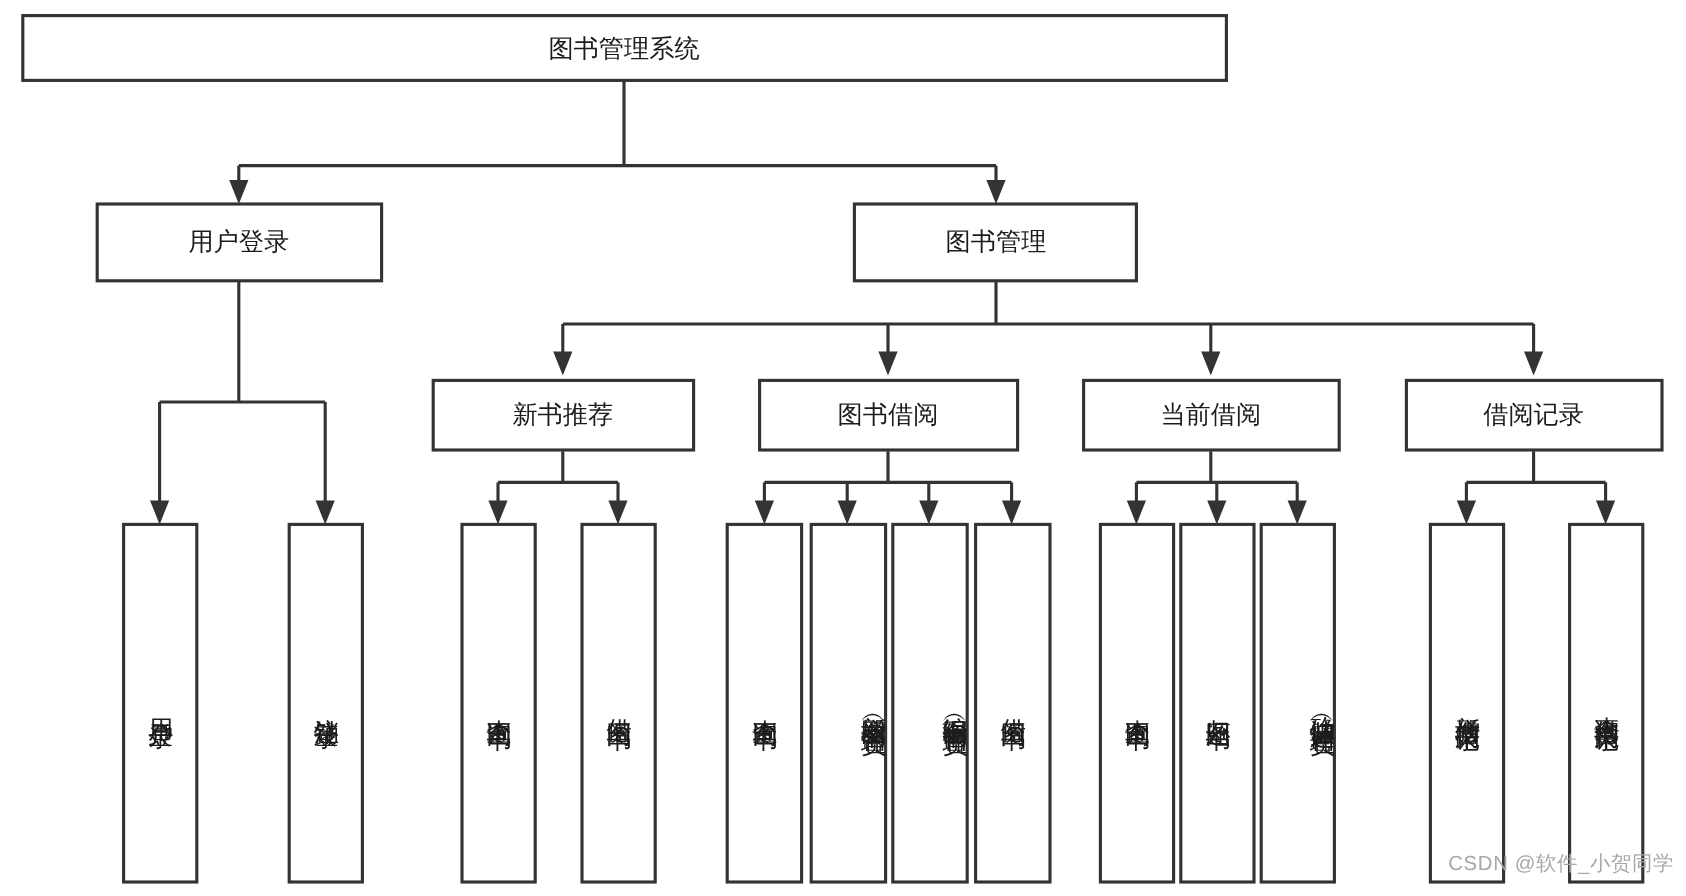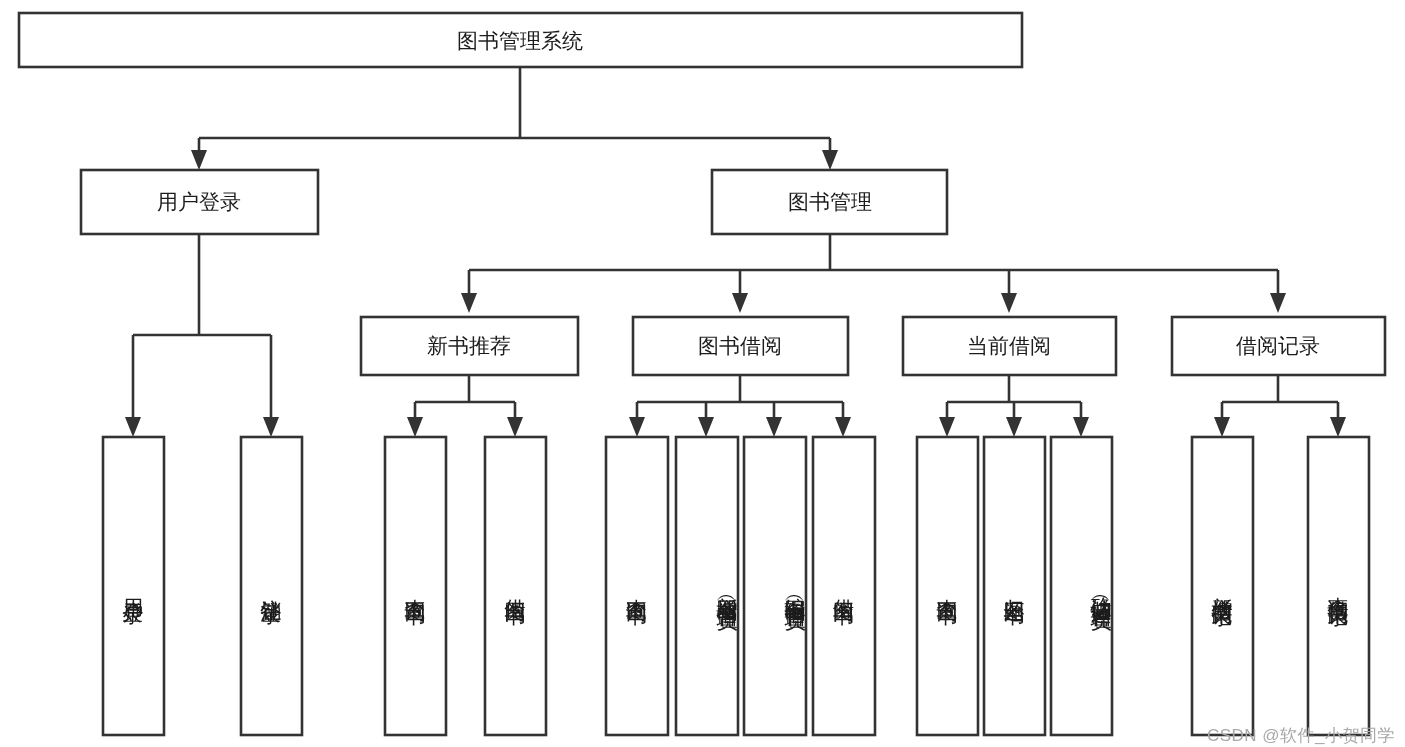--- a/index.html
+++ b/index.html
@@ -64,21 +64,21 @@
     align-items: flex-start;
     justify-content: center;
     pointer-events: none;
   }
   .vlabel.center {
     align-items: center;
   }
   .watermark {
     position: absolute;
     right: 10px;
-    bottom: 0;
+    bottom: 16px;
     font-family: "Liberation Sans", "DejaVu Sans", sans-serif;
     font-size: 17px;
     color: #a8a8a8;
     white-space: nowrap;
     letter-spacing: 0.5px;
   }
 </style>
 </head>
 <body>
 

